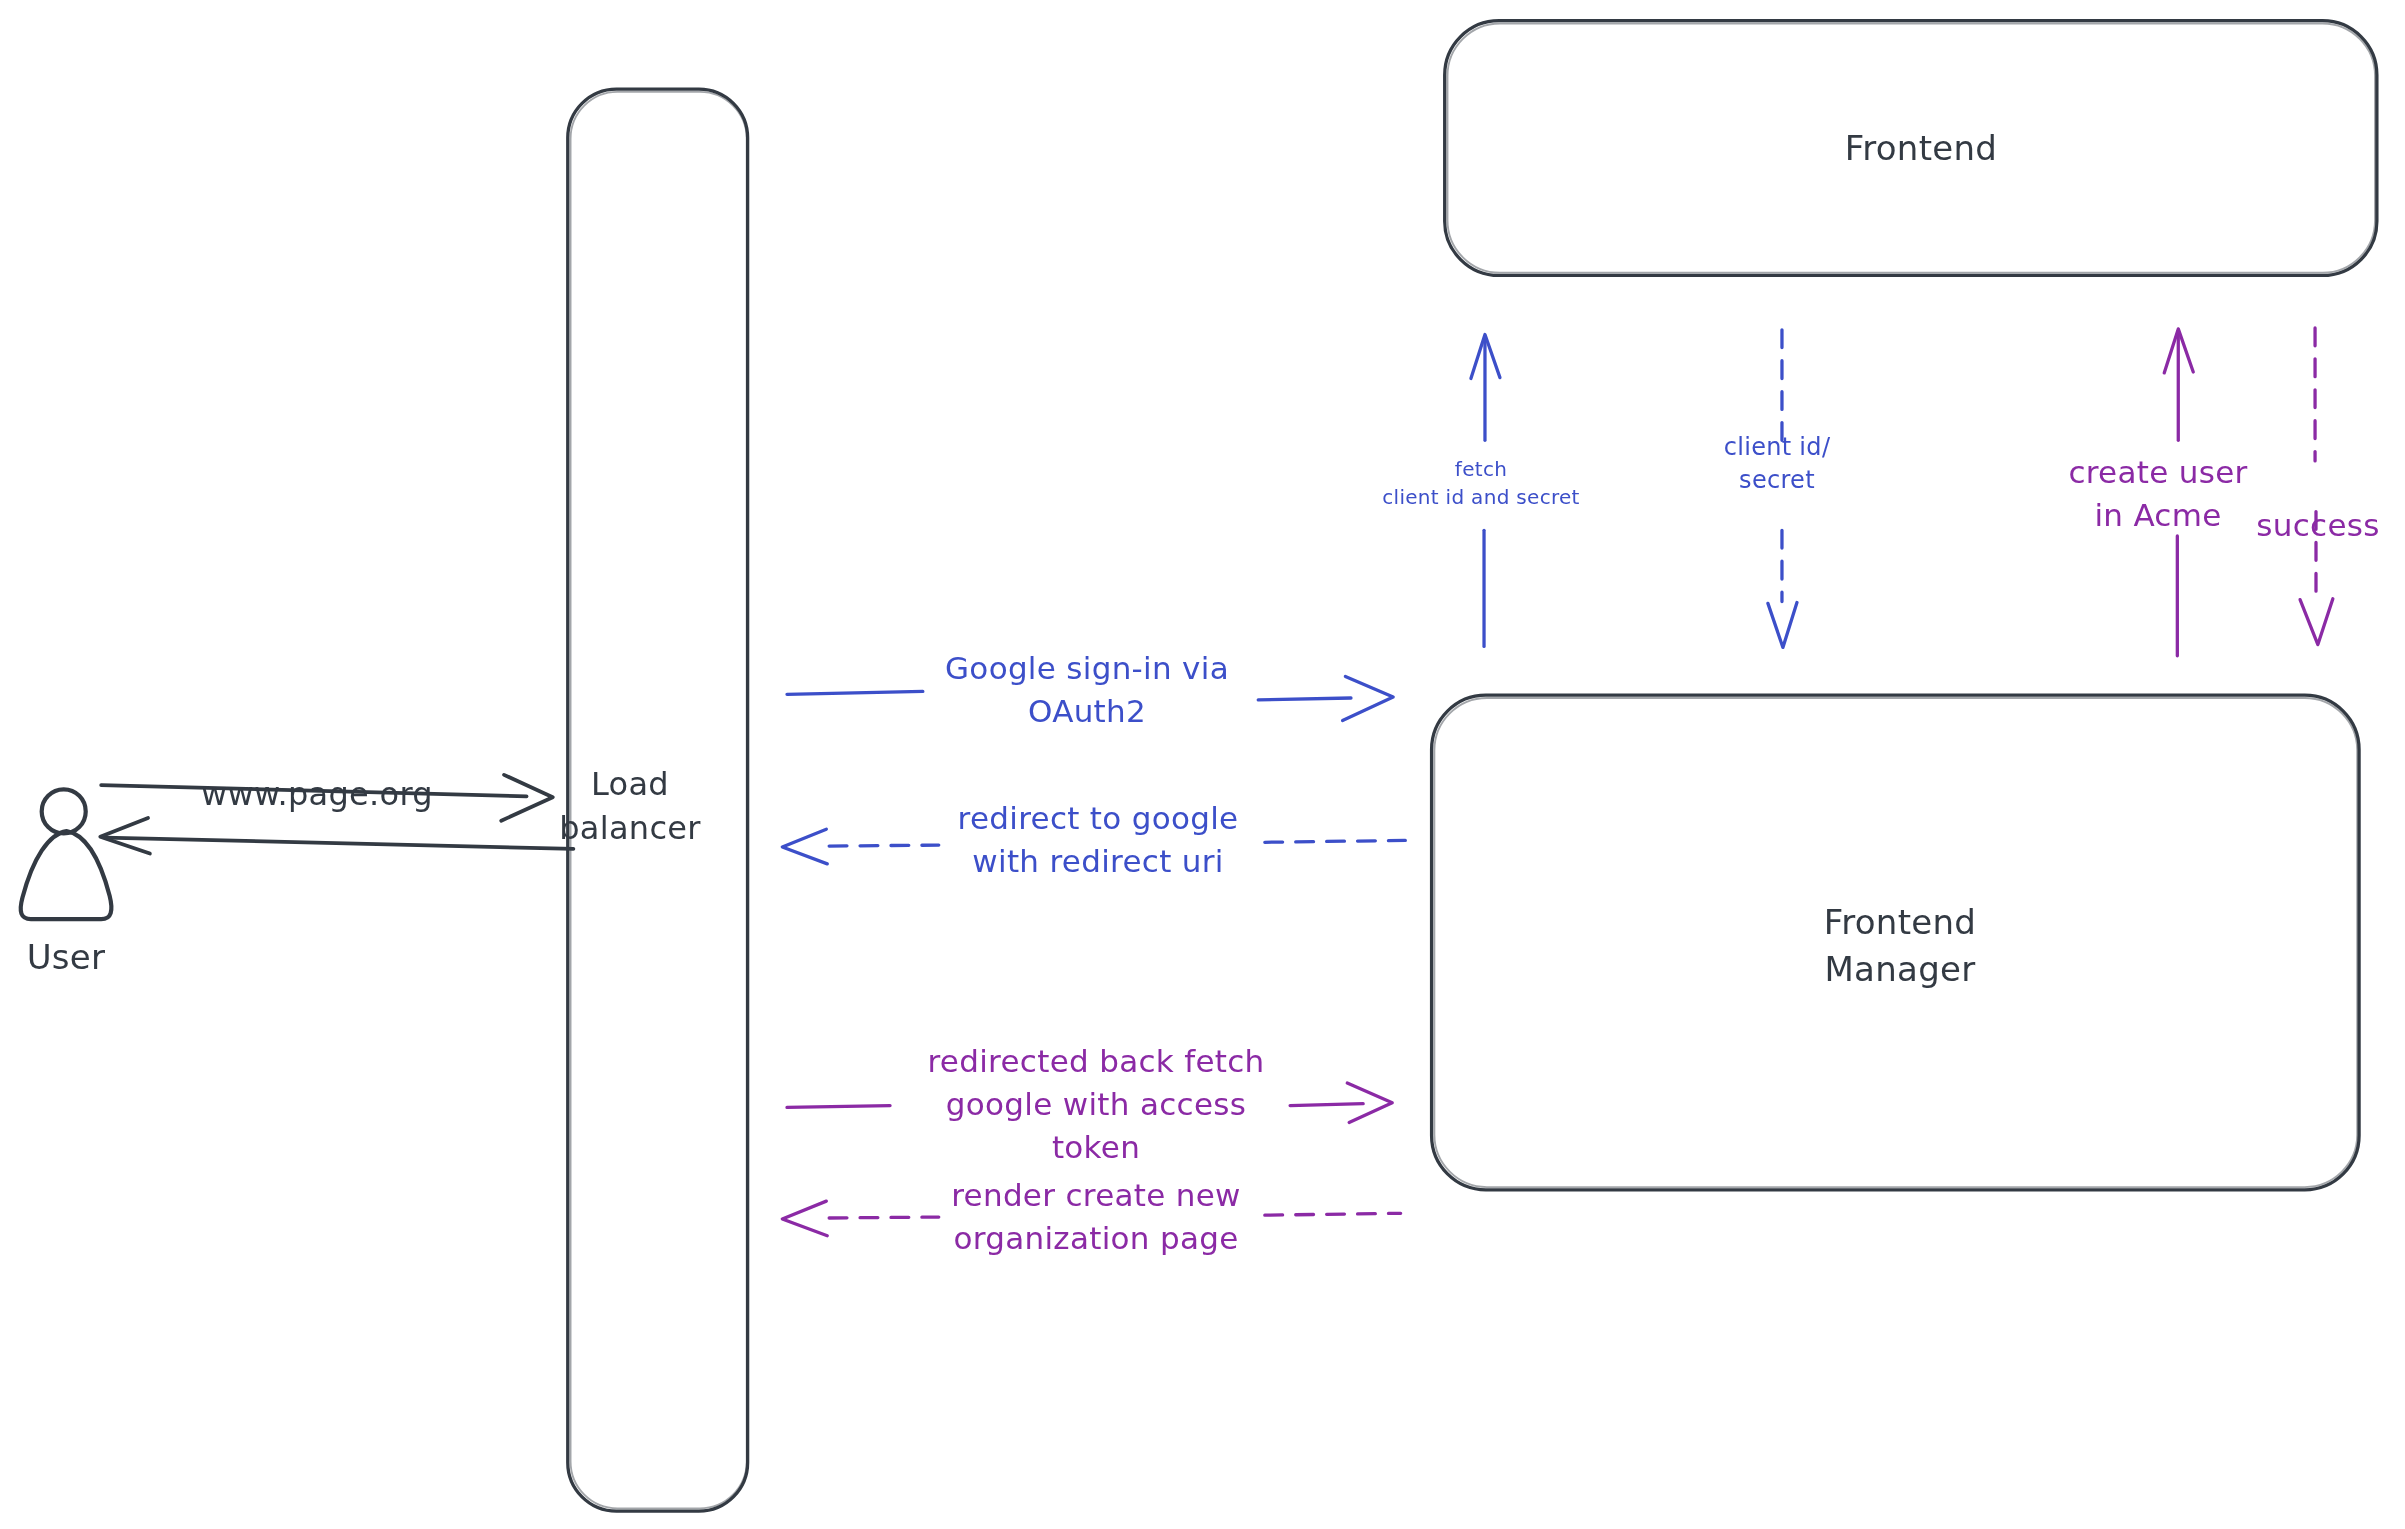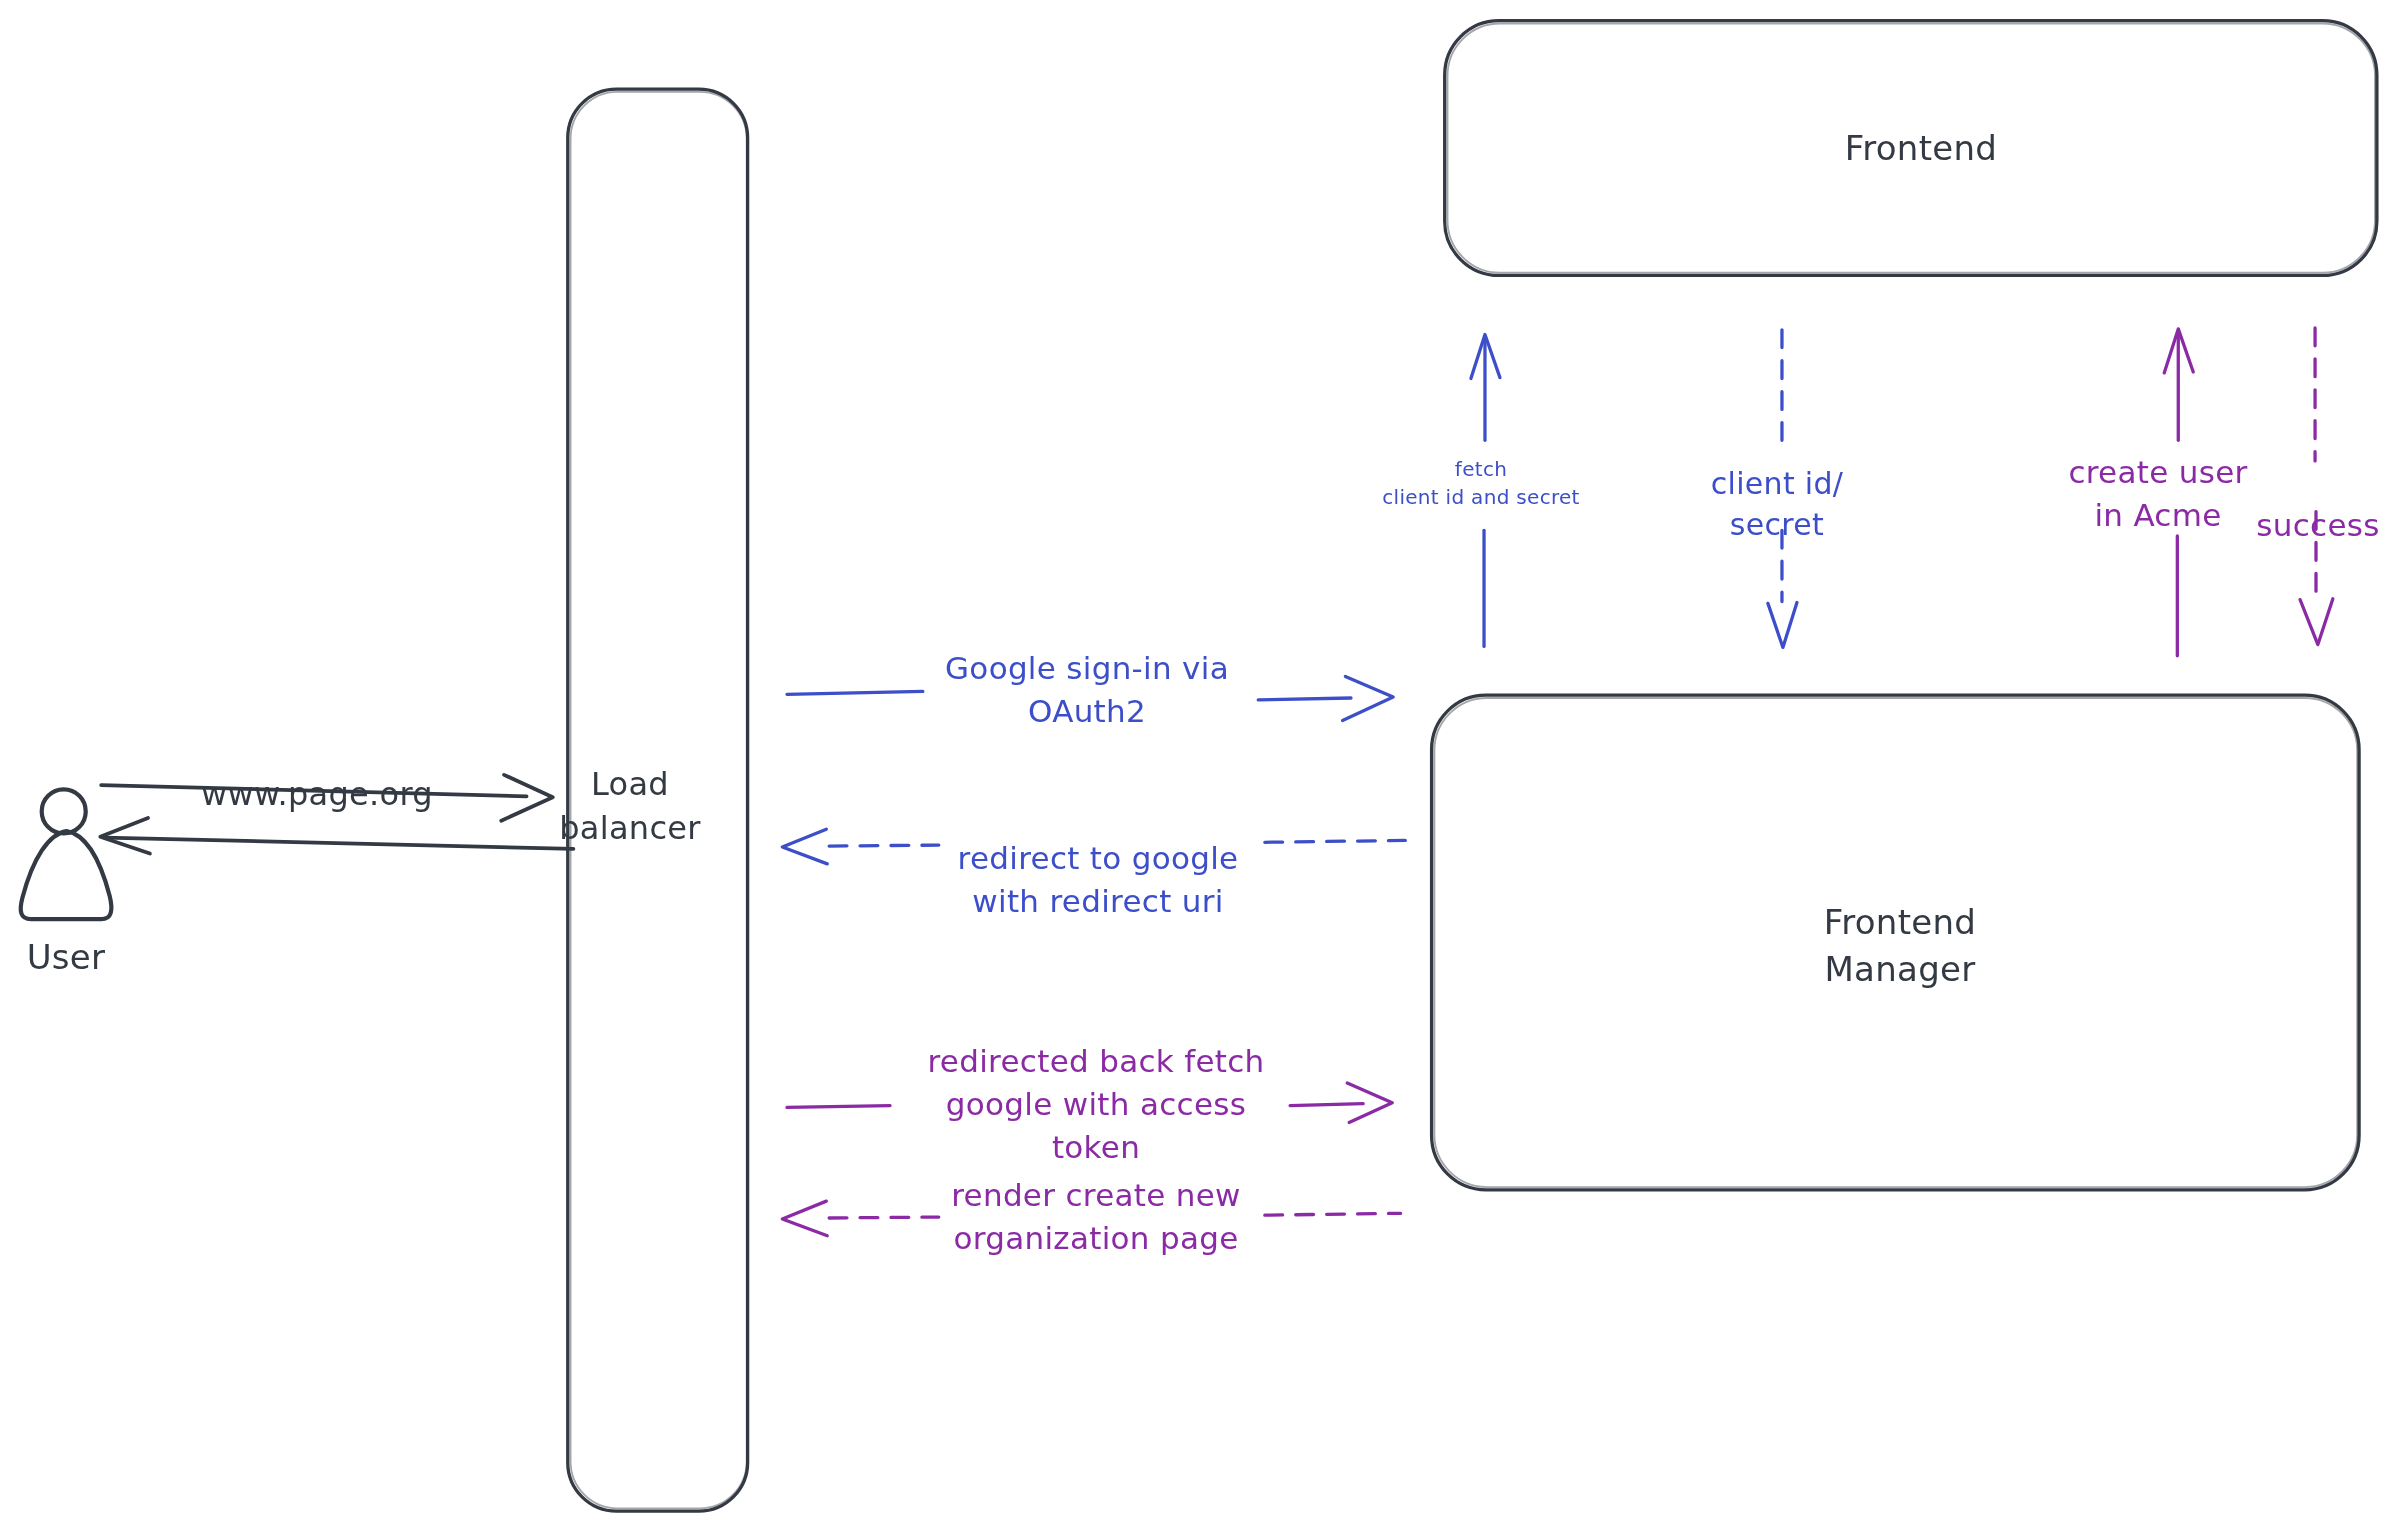--- a/index.html
+++ b/index.html
@@ -140,29 +140,29 @@
   <div class="label c-dark" style="left:66px; top:957px; font-size:34px;">User</div>
   <div class="label c-dark" style="left:630px; top:806px; font-size:32px;">Load
 balancer</div>
   <div class="label c-dark" style="left:1921px; top:148px; font-size:34px;">Frontend</div>
   <div class="label c-dark" style="left:1900px; top:946px; font-size:34px;">Frontend
 Manager</div>
 
   <div class="label c-dark" style="left:317px; top:794px; font-size:32px;">www.page.org</div>
   <div class="label c-blue" style="left:1079px; top:690px; font-size:31px;margin-left:8px;">Google sign-in via
 OAuth2</div>
-  <div class="label c-blue" style="left:1098px; top:880px; font-size:31px;text-align:center;">redirect to google
+  <div class="label c-blue" style="left:1098px; top:840px; font-size:31px;text-align:center;">redirect to google
 with redirect uri</div>
   <div class="label c-purple" style="left:1096px; top:1104px; font-size:31px;">redirected back fetch
 google with access
 token</div>
   <div class="label c-purple" style="left:1096px; top:1217px; font-size:31px;">render create new
 organization page</div>
   <div class="label c-blue" style="left:1481px; top:484px; font-size:20px;">fetch
 client id and secret</div>
-  <div class="label c-blue" style="left:1777px; top:504px; font-size:30px;">client id/
+  <div class="label c-blue" style="left:1777px; top:464px; font-size:24px;">client id/
 secret</div>
   <div class="label c-purple" style="left:2158px; top:494px; font-size:31px;">create user
 in Acme</div>
   <div class="label c-purple" style="left:2318px; top:481px; font-size:31px;margin-top:44px;">success</div>
 
 </div>
 
 
 </body></html>

